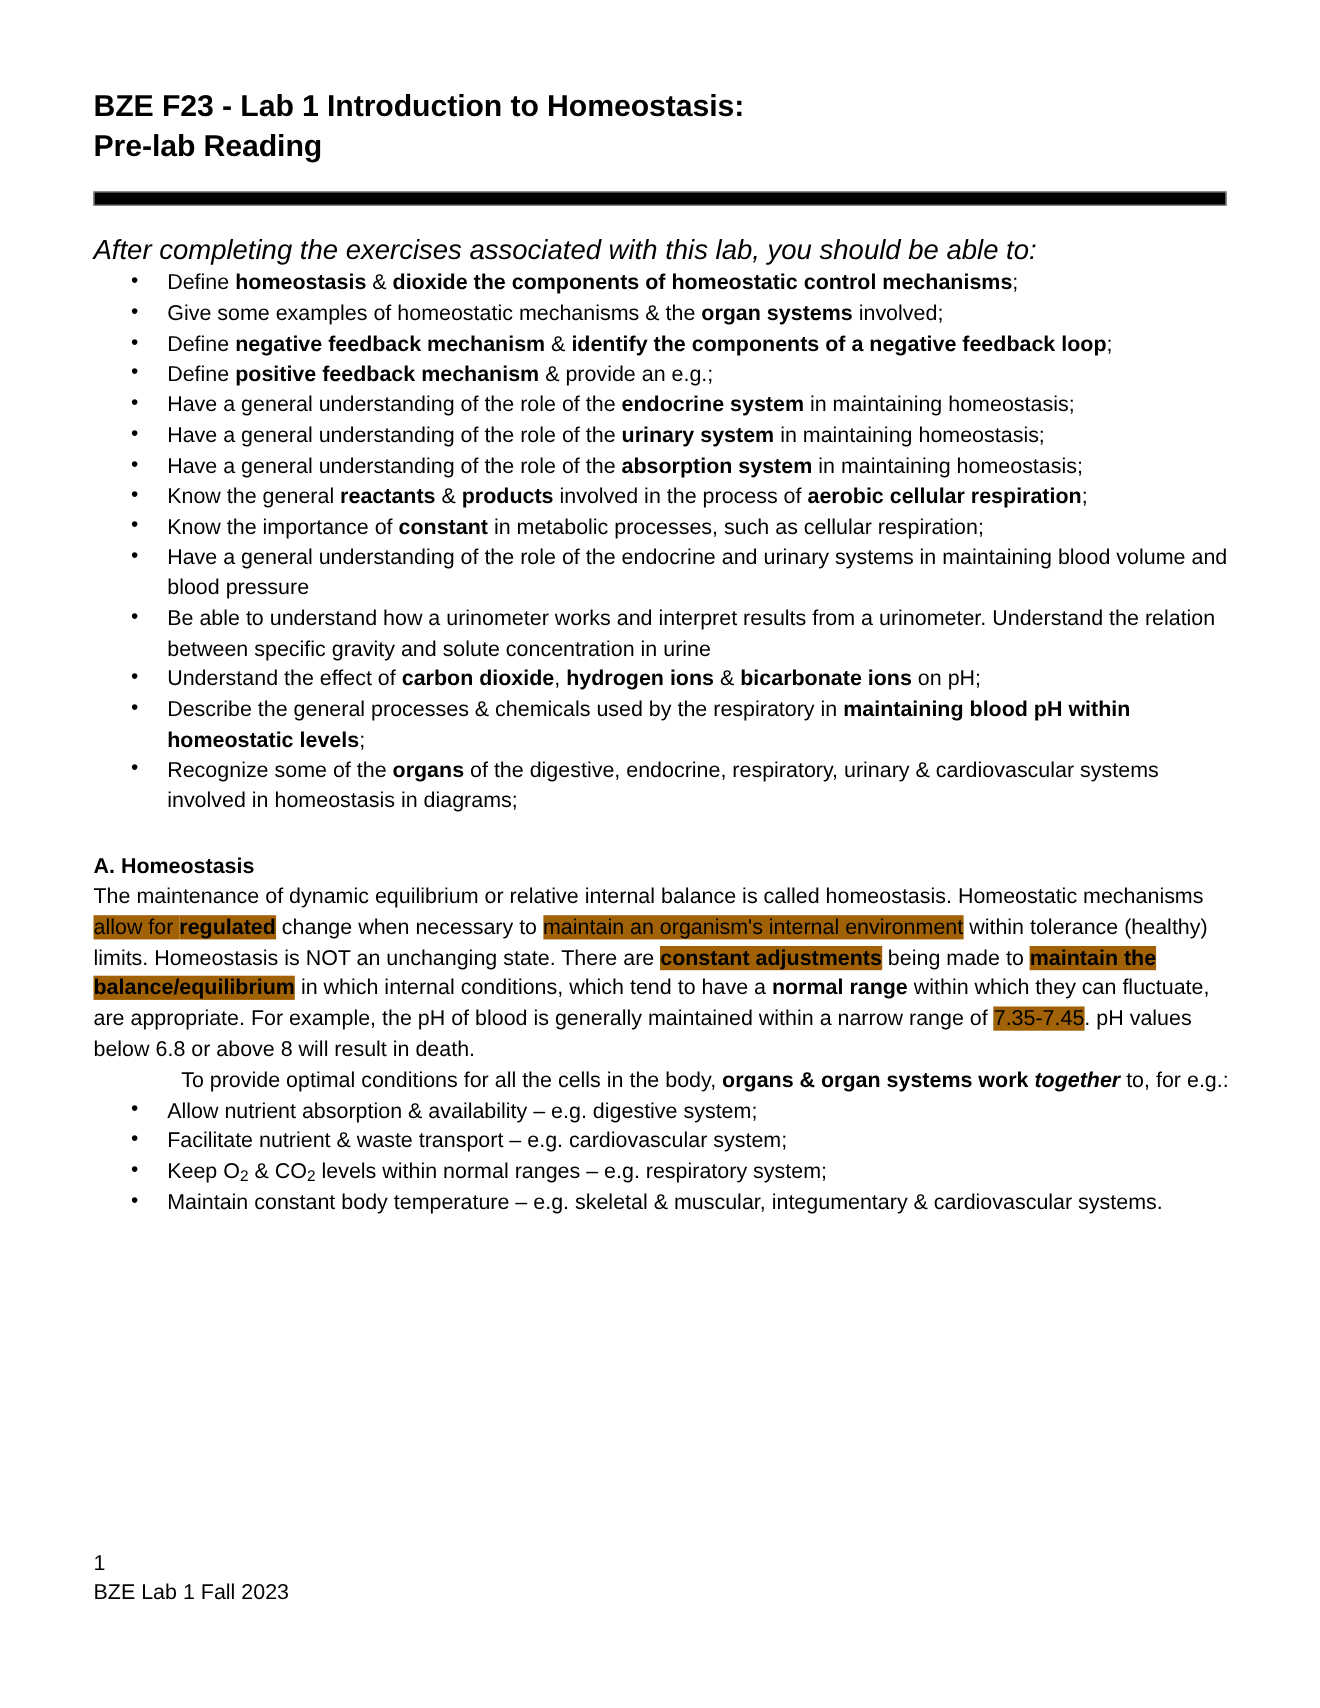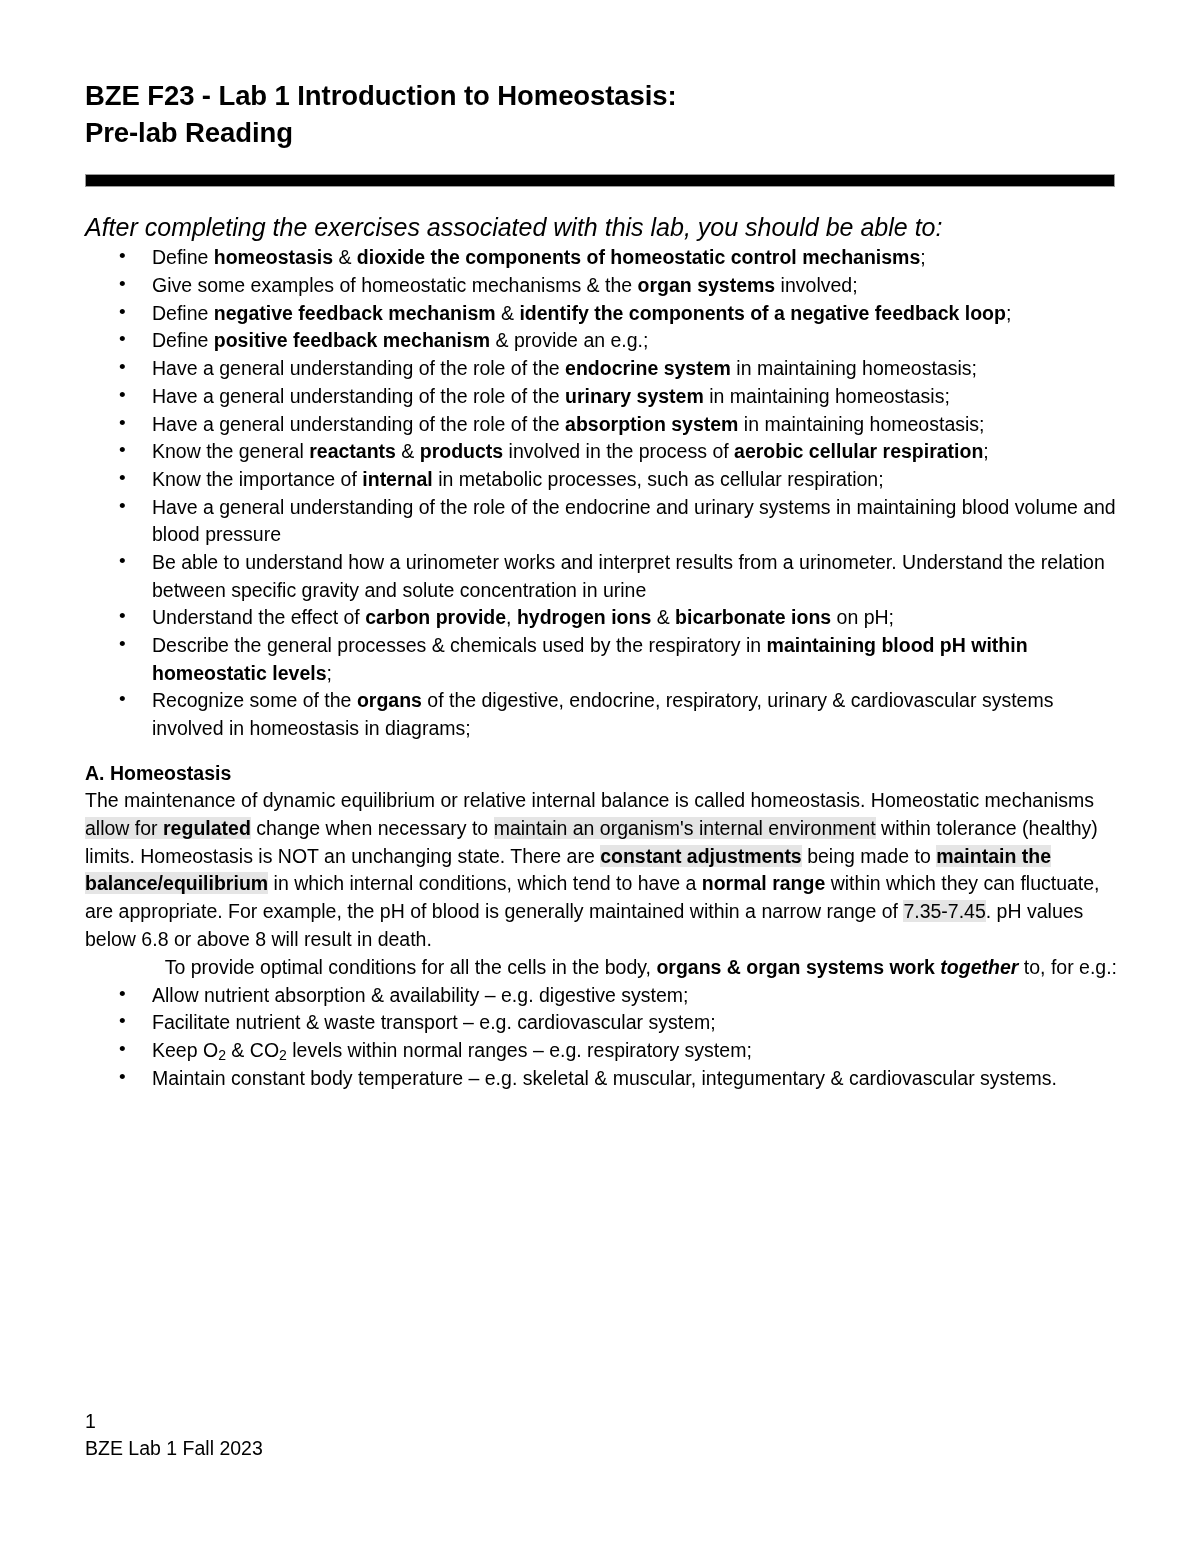--- a/index.html
+++ b/index.html
@@ -80,30 +80,30 @@
     font-size: 19px;
     line-height: 1.42;
   }
   .objectives { margin-top: 2px; }
 
   
   .sec-head {
     font-weight: bold;
     font-size: 19.5px;
     line-height: 1.4;
-    margin-top: 17px;
+    margin-top: 32px;
   }
   p.body {
     font-size: 19.5px;
     line-height: 1.425;
     margin: 0;
   }
   p.body + p.body { margin-top: 0px; text-align: right; }
 
-  .hl { background: #e5e5e5; }
+  .hl { background: #a16207; }
   b, strong { font-weight: bold; }
   .bi { font-weight: bold; font-style: italic; }
 
   sub {
     font-size: 0.72em;
     vertical-align: -0.22em;
     line-height: 0;
   }
 
   .list2 { margin-top: 4px; }
@@ -132,24 +132,24 @@
 
     <ul class="bul objectives">
         <li>Define <b>homeostasis</b> &amp; <b>dioxide the components of homeostatic control mechanisms</b>;</li>
         <li>Give some examples of homeostatic mechanisms &amp; the <b>organ systems</b> involved;</li>
         <li>Define <b>negative feedback mechanism</b> &amp; <b>identify the components of a negative feedback loop</b>;</li>
         <li>Define <b>positive feedback mechanism</b> &amp; provide an e.g.;</li>
         <li>Have a general understanding of the role of the <b>endocrine system</b> in maintaining homeostasis;</li>
         <li>Have a general understanding of the role of the <b>urinary system</b> in maintaining homeostasis;</li>
         <li>Have a general understanding of the role of the <b>absorption system</b> in maintaining homeostasis;</li>
         <li>Know the general <b>reactants</b> &amp; <b>products</b> involved in the process of <b>aerobic cellular respiration</b>;</li>
-        <li>Know the importance of <b>internal</b> in metabolic processes, such as cellular respiration;</li>
+        <li>Know the importance of <b>constant</b> in metabolic processes, such as cellular respiration;</li>
         <li>Have a general understanding of the role of the endocrine and urinary systems in maintaining blood volume and blood pressure</li>
         <li>Be able to understand how a urinometer works and interpret results from a urinometer. Understand the relation between specific gravity and solute concentration in urine</li>
-        <li>Understand the effect of <b>carbon provide</b>, <b>hydrogen ions</b> &amp; <b>bicarbonate ions</b> on pH;</li>
+        <li>Understand the effect of <b>carbon dioxide</b>, <b>hydrogen ions</b> &amp; <b>bicarbonate ions</b> on pH;</li>
         <li>Describe the general processes &amp; chemicals used by the respiratory in <b>maintaining blood pH within homeostatic levels</b>;</li>
         <li>Recognize some of the <b>organs</b> of the digestive, endocrine, respiratory, urinary &amp; cardiovascular systems involved in homeostasis in diagrams;</li>
       </ul>
 
     <div class="sec-head">A. Homeostasis</div>
 
     <p class="body">The maintenance of dynamic equilibrium or relative internal balance is called homeostasis. Homeostatic mechanisms <span class="hl">allow for </span><span class="hl"><b>regulated</b></span> change when necessary to <span class="hl">maintain an organism's internal environment</span> within tolerance (healthy) limits. Homeostasis is NOT an unchanging state. There are <span class="hl"><b>constant adjustments</b></span> being made to <span class="hl"><b>maintain the balance/equilibrium</b></span> in which internal conditions, which tend to have a <b>normal range</b> within which they can fluctuate, are appropriate. For example, the pH of blood is generally maintained within a narrow range of <span class="hl">7.35-7.45</span>.  pH values below 6.8 or above 8 will result in death.</p>
 
     <p class="body">To provide optimal conditions for all the cells in the body, <b>organs &amp; organ systems work </b><span class="bi">together</span> to, for e.g.:</p>
 

